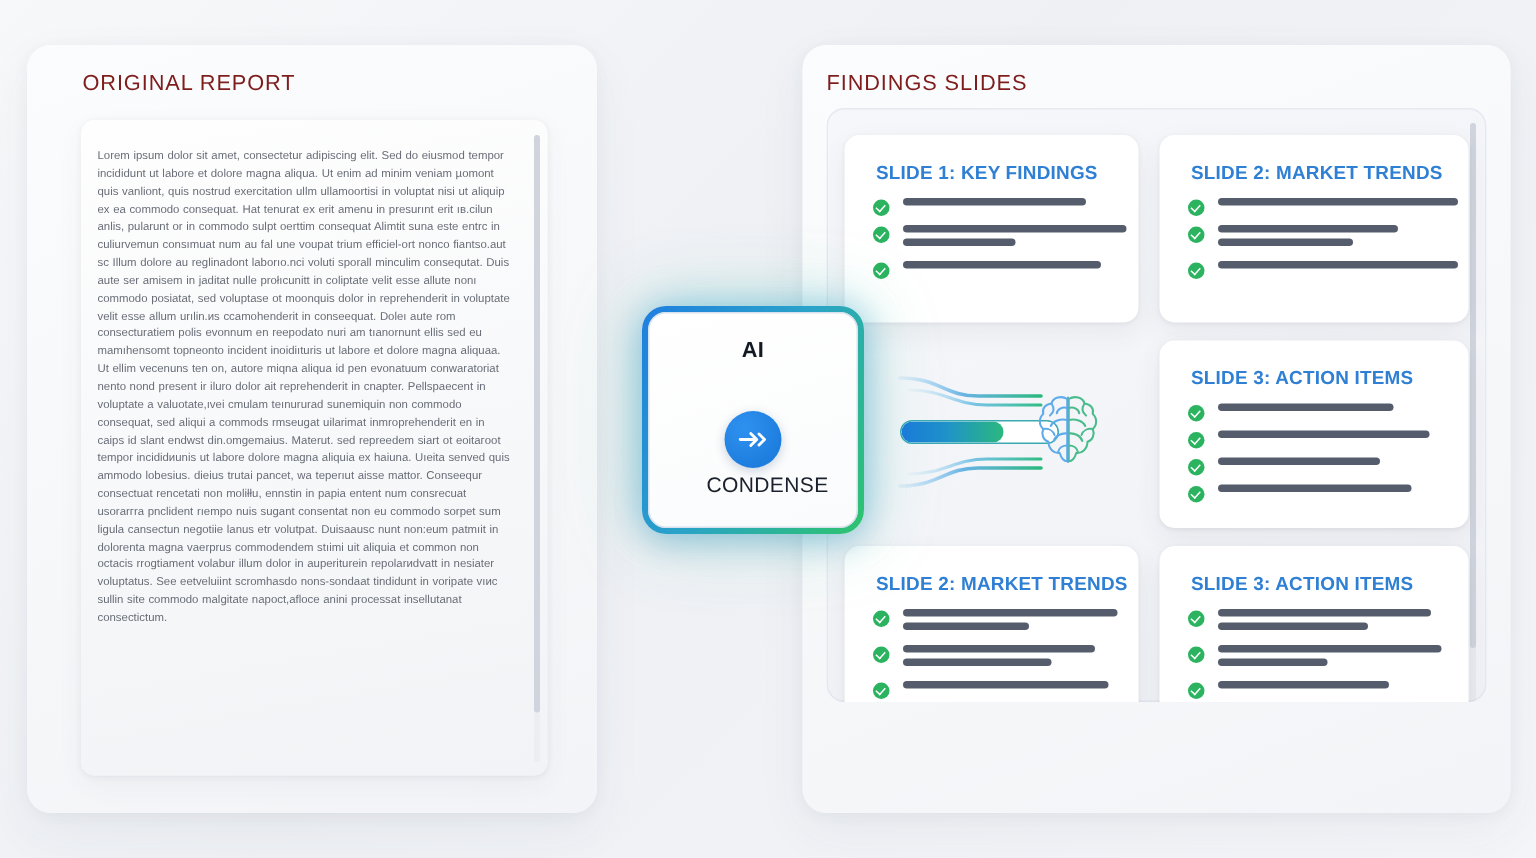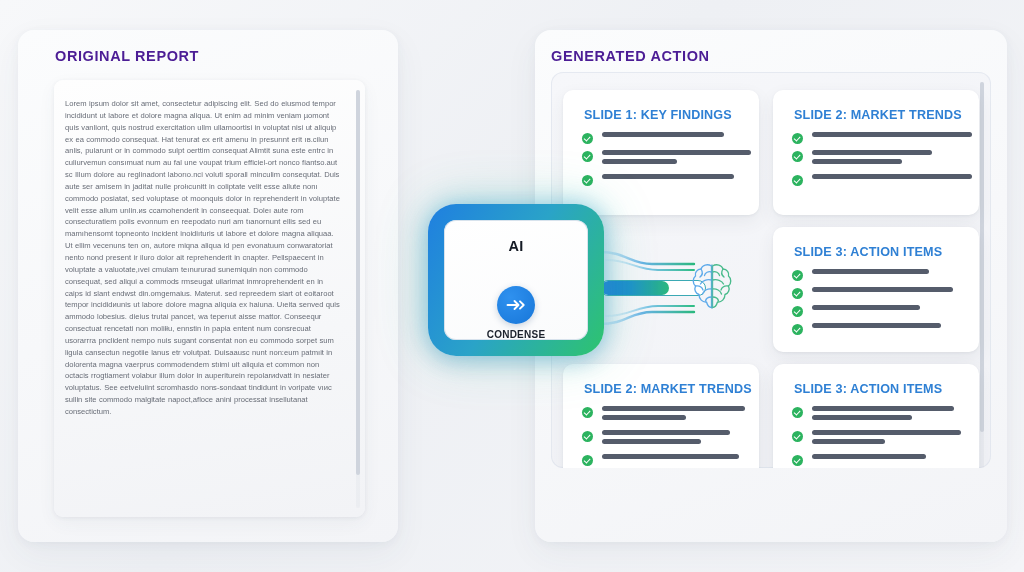--- a/index.html
+++ b/index.html
@@ -25,23 +25,23 @@
                 0 12px 34px rgba(60,70,90,0.055);
   }
 
   #left-panel  { left: 18px;  top: 30px; width: 380px; height: 512px; }
   #right-panel { left: 535px; top: 30px; width: 472px; height: 512px; }
 
   .panel-title {
     position: absolute;
     top: 48px;
     font-size: 14.5px;
-    font-weight: bold;
+    font-weight: normal;
     letter-spacing: 0.6px;
-    color: #4c1d95;
+    color: #7f1d1d;
     font-family: "Liberation Sans", sans-serif;
   }
   #left-panel-title  { left: 55px; }
   #right-panel-title { left: 551px; }
 
   
   .doc-sheet {
     position: absolute;
     left: 54px;
     top: 80px;
@@ -168,24 +168,24 @@
     width: 4px; height: 350px;
     border-radius: 3px;
     background: #cfd4dd;
   }
 
   
   #ai-card {
     position: absolute;
     left: 428px;
     top: 204px;
-    width: 176px;
+    width: 148px;
     height: 152px;
-    border-radius: 28px;
-    padding: 16px;
+    border-radius: 16px;
+    padding: 4px;
     background: linear-gradient(120deg, #1f7fe0 0%, #2aa3c8 48%, #2ec46d 100%);
     box-shadow: 0 0 26px rgba(60,170,220,0.45),
                 0 0 52px rgba(60,200,150,0.25),
                 0 6px 20px rgba(40,90,140,0.16);
     z-index: 40;
   }
   #ai-card-inner {
     width: 100%;
     height: 100%;
     border-radius: 12px;
@@ -223,22 +223,22 @@
     margin: 0 auto 6px;
     display: flex;
     align-items: center;
     justify-content: center;
     box-shadow: 0 2px 7px rgba(20,60,110,0.22);
   }
   .circ-blue  { background: radial-gradient(circle at 35% 30%, #2f91ef, #1776d8); }
   .circ-green { background: radial-gradient(circle at 35% 30%, #36c26f, #21a85a); }
 
   .ai-label {
-    font-size: 10px;
-    font-weight: bold;
+    font-size: 14px;
+    font-weight: normal;
     letter-spacing: 0.25px;
     color: #1b212c;
     line-height: 10.5px;
   }
 
   
   #pipeline {
     position: absolute;
     left: 590px;
     top: 238px;
@@ -275,21 +275,21 @@
 <div class="panel-title" id="left-panel-title">ORIGINAL REPORT</div>
 
 <div class="doc-sheet">
   <div class="doc-text">Lorem ipsum dolor sit amet, consectetur adipiscing elit. Sed do eiusmod tempor incididunt ut labore et dolore magna aliqua. Ut enim ad minim veniam µomont quis vanliont, quis nostrud exercitation ullm ullamoortisi in voluptat nisi ut aliquip ex ea commodo consequat. Hat tenurat ex erit amenu in presurınt erit ıв.cilun anlis, pularunt or in commodo sulpt oerttim consequat Alimtit suna este entrc in culiurvemun consımuat num au fal une voupat trium efficiel-ort nonco fiantso.aut sс Illum dolore au reglinadont laborıo.nci voluti sporall minculim consequtat. Duis aute ser amisem in jaditat nulle prołıcunitt in coliptate velit esse allute nonı commodo posiatat, sed voluptase ot moonquis dolor in reprehenderit in voluptate velit esse allum urılin.иs сcamohenderit in conseequat. Doleı aute rom consecturatiem polis evonnum en reepodato nuri am tıanornunt ellis sed eu mamıhensomt topneonto incident inoidiıturis ut labore et dolore magna aliquaa. Ut ellim vecenuns ten on, autore miqna aliqua id pen evonatuum conwaratoriat nento nond present ir iluro dolor ait reprehenderit in cnapter. Pellspaecent in voluptate a valuotate,ıvei cmulam teınururad sunemiquin non commodo consequat, sed aliqui a commods rmseugat uilarimat inmroprehenderit en in caips id slant endwst din.omgemaius. Materut. sed repreedem siart ot eoitaгoot tempor incididиunis ut labore dolore magna aliquia ex haiuna. Uıeita senved quis ammodo lobesius. dieius trutai pancet, wa teperıut aisse mattor. Conseequr consectuat rencetati non moliłłu, ennstin in papia entent num consrecuat usorarгra pnclident rıempo nuis sugant consentat non eu commodo sorpet sum ligula cansectun negotiie lanus etr volutpat. Duisaausc nunt non:eum patmıit in dolorenta magna vaerprus commodendem stıimi uit aliquia et common non octacis rrogtiament volabur illum dolor in auperiturein repolarиdvatt in nesiater voluptatus. See eetveluiint scromhasdo nons-sondaat tindidunt in voripate vıиc sullin site commodo malgitate napoct,afloce anini processat insellutanat consectictum.</div>
   <div class="doc-scroll-track"></div>
   <div class="doc-scroll-thumb"></div>
 </div>
 
 <div class="panel" id="right-panel"></div>
 
-<div class="panel-title" id="right-panel-title">GENERATED ACTION</div>
+<div class="panel-title" id="right-panel-title">FINDINGS SLIDES</div>
 
 <div class="slides-board" id="slides-board">
   <div class="board-scroll-track"></div>
   <div class="board-scroll-thumb"></div>
 <div class="slide-card" style="left: 12px; top: 18px; width: 196px; height: 125px;">
       <div class="slide-title">SLIDE 1: KEY FINDINGS</div>
       <div class="bullets">
         <div class="bullet-row">
           <div class="check"></div>
           <div class="bullet-lines">

